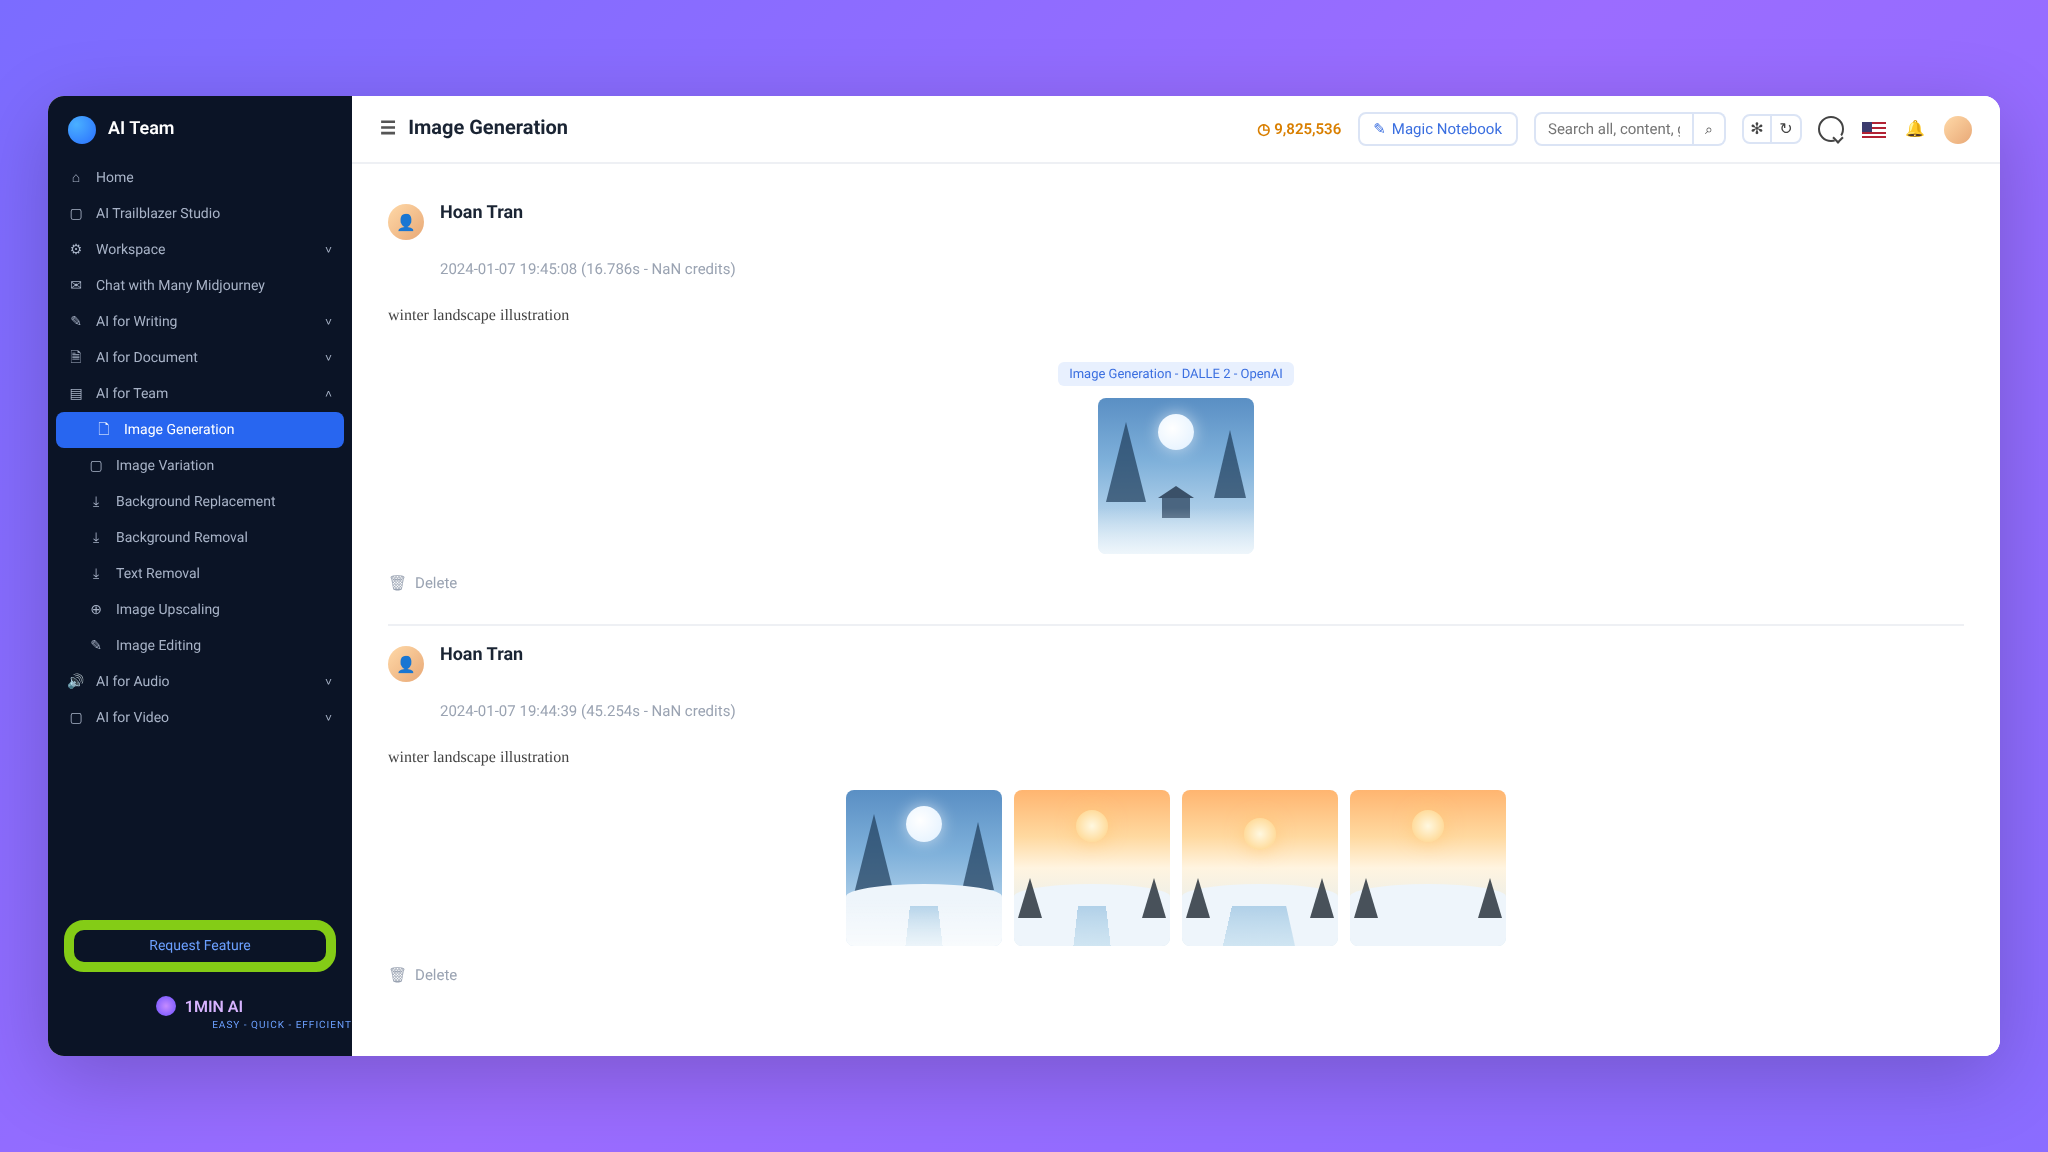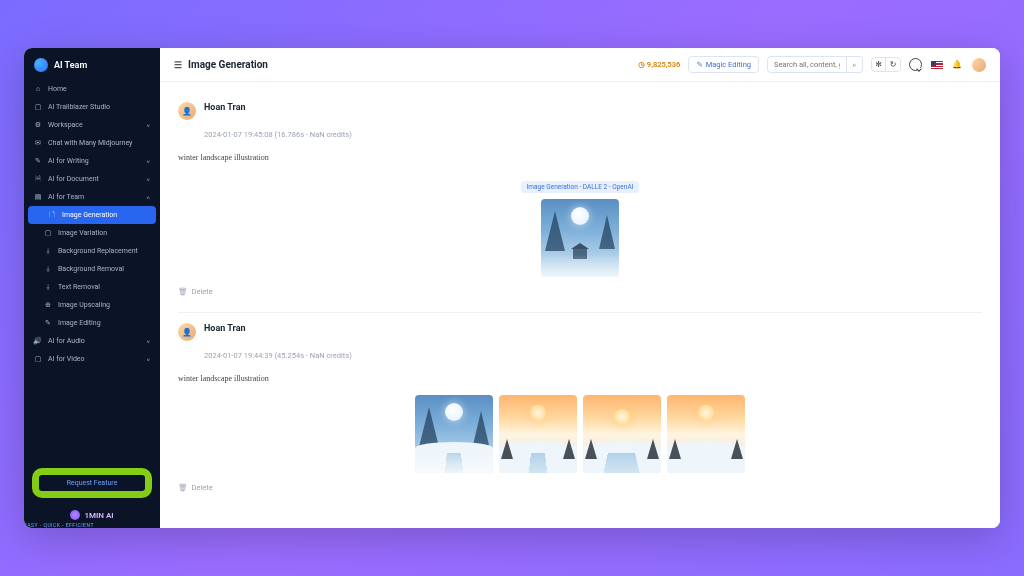--- a/index.html
+++ b/index.html
@@ -10,45 +10,45 @@
   overflow: hidden;
 }
 .app {
   width: 976px; height: 480px;
   background: #fff; border-radius: 8px;
   display: flex; overflow: hidden;
   box-shadow: 0 10px 40px rgba(0,0,0,0.2);
 }
 
 .sidebar {
-  width: 136px; background: #0b1426; color: #a8b3c7;
+  width: 152px; background: #0b1426; color: #a8b3c7;
   display: flex; flex-direction: column;
   font-size: 7px;
 }
 .sidebar-header {
   display: flex; align-items: center; gap: 6px;
   padding: 10px 8px 8px 10px;
   color: #fff; font-weight: 600; font-size: 9px;
 }
 .logo-dot { width: 14px; height: 14px; border-radius: 50%; background: radial-gradient(circle at 30% 30%, #4ab0ff, #2a6fff); }
 .nav { flex: 1; overflow-y: auto; }
 .nav-item {
   display: flex; align-items: center; gap: 6px;
   padding: 5px 10px; cursor: pointer;
   color: #a8b3c7;
 }
 .nav-item.active { background: #2866f0; color: #fff; border-radius: 4px; margin: 0 4px; padding: 5px 6px; }
 .nav-item.sub { padding-left: 20px; }
 .nav-icon { width: 8px; height: 8px; display: inline-flex; align-items: center; justify-content: center; }
 .chev { margin-left: auto; font-size: 6px; }
 .request-btn {
-  margin: 8px; padding: 4px; border: 7px solid #84cc16; border-radius: 10px;
+  margin: 8px; padding: 4px; border: 5px solid #84cc16; border-radius: 10px;
   color: #6ca0ff; text-align: center; font-size: 7px;
 }
-.sidebar-footer { text-align: left; padding: 4px 0 0; }
+.sidebar-footer { text-align: right; padding: 4px 0 12px; }
 .sidebar-footer .brand { color: #d8b4ff; font-size: 8px; font-weight: 600; display: flex; align-items: center; justify-content: center; gap: 4px; }
 .brand-dot { width: 10px; height: 10px; border-radius: 50%; background: radial-gradient(circle, #c58bff, #6b4fff); }
 .sidebar-footer .tagline { color: #6ca0ff; font-size: 5px; margin-top: 2px; letter-spacing: 0.5px; }
 
 .main { flex: 1; display: flex; flex-direction: column; background: #fff; }
 .topbar {
   display: flex; align-items: center; gap: 8px;
   padding: 8px 14px; border-bottom: 1px solid #eef0f4;
 }
 .page-title { font-size: 10px; font-weight: 700; color: #1a2433; display: flex; align-items: center; gap: 6px; }
@@ -205,21 +205,21 @@
         <span class="title-icon">☰</span>
         <span>Image Generation</span>
       </div>
       <div class="spacer"></div>
       <div class="credits">
         <span>◷</span>
         <span>9,825,536</span>
       </div>
       <div class="magic-btn">
         <span>✎</span>
-        <span>Magic Editing</span>
+        <span>Magic Notebook</span>
       </div>
       <div class="search-wrap">
         <input class="search-input" placeholder="Search all, content, g..." style="">
         <div class="search-btn">
           <span>⌕</span>
         </div>
       </div>
       <div class="tb-group">
         <div class="tb-icon">✻</div>
         <div class="tb-icon">↻</div>

